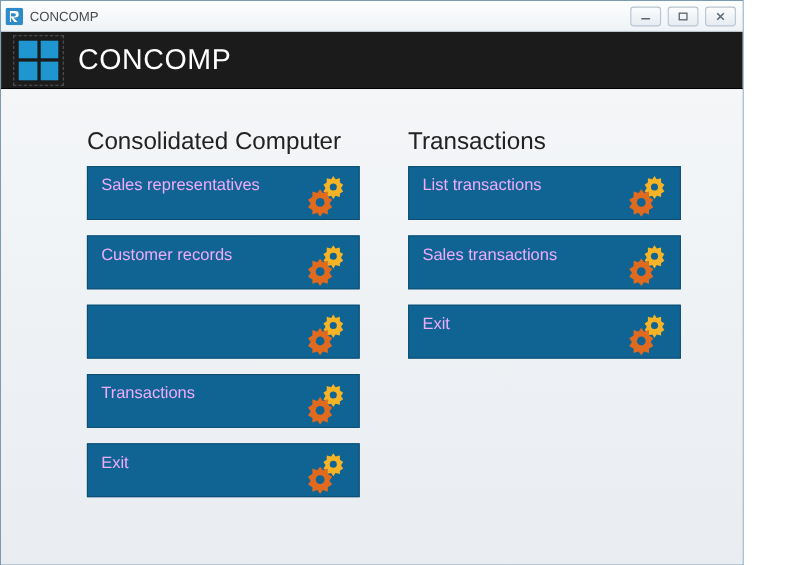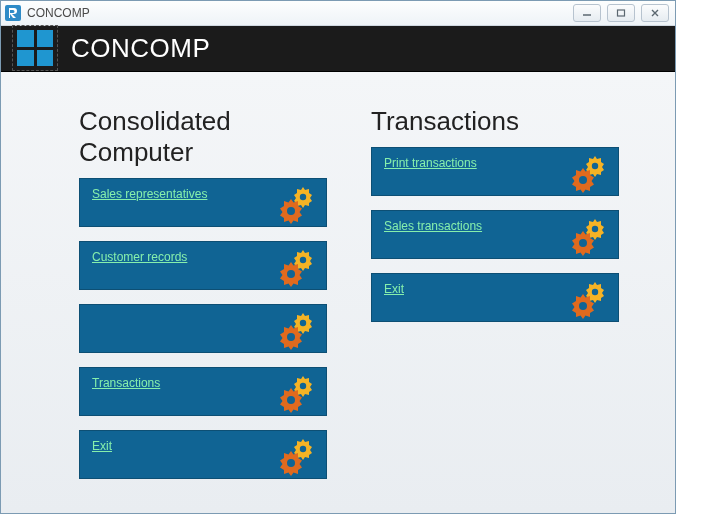--- a/index.html
+++ b/index.html
@@ -74,36 +74,35 @@
     display: flex;
     gap: 44px;
     background: linear-gradient(#f4f6f8, #e9edf1);
   }
   .col {
     width: 266px;
     display: flex; flex-direction: column;
   }
   .col h2 {
     margin: 0 0 10px 0;
-    font-size: 26px;
+    font-size: 22px;
     font-weight: 400;
     color: #222;
   }
   .menuitem {
     position: relative;
     height: 49px;
     margin-bottom: 14px;
     background: #106494;
     border: 1px solid #0d4f74;
-    color: #86efac;
-    font-size: 12px;
+    color: #f0abfc;
+    font-size: 15px;
     padding: 8px 12px 0 12px;
     cursor: pointer;
     overflow: hidden;
-    text-decoration: underline;
   }
   .menuitem .gears {
     position: absolute;
     right: 6px; top: 6px;
     width: 44px; height: 40px;
   }
   .gears svg { width: 100%; height: 100%; }
 </style>
 </head>
 <body>
@@ -216,21 +215,21 @@
                 <circle r="4" fill="#106494"></circle>
               </g>
             </svg></span>
       </div>
     </div>
 
     <div class="col">
       <h2>Transactions</h2>
 
       <div class="menuitem">
-        <span>Print transactions</span>
+        <span>List transactions</span>
         <span class="gears"><svg viewBox="0 0 44 40">
               <g transform="translate(27,12)">
                 <path d="M0 -10 L2 -7 L6 -8 L6 -4 L9 -2 L7 1 L9 4 L6 6 L6 9 L2 8 L0 11 L-2 8 L-6 9 L-6 6 L-9 4 L-7 1 L-9 -2 L-6 -4 L-6 -8 L-2 -7 Z" fill="#f5b325"></path>
                 <circle r="3.2" fill="#106494"></circle>
               </g>
               <g transform="translate(15,26)">
                 <path d="M0 -12 L2.5 -8.5 L7 -10 L7 -5 L11 -2.5 L8.5 1 L11 4.5 L7 7 L7 11 L2.5 9.5 L0 13 L-2.5 9.5 L-7 11 L-7 7 L-11 4.5 L-8.5 1 L-11 -2.5 L-7 -5 L-7 -10 L-2.5 -8.5 Z" fill="#e06a1e"></path>
                 <circle r="4" fill="#106494"></circle>
               </g>
             </svg></span>

